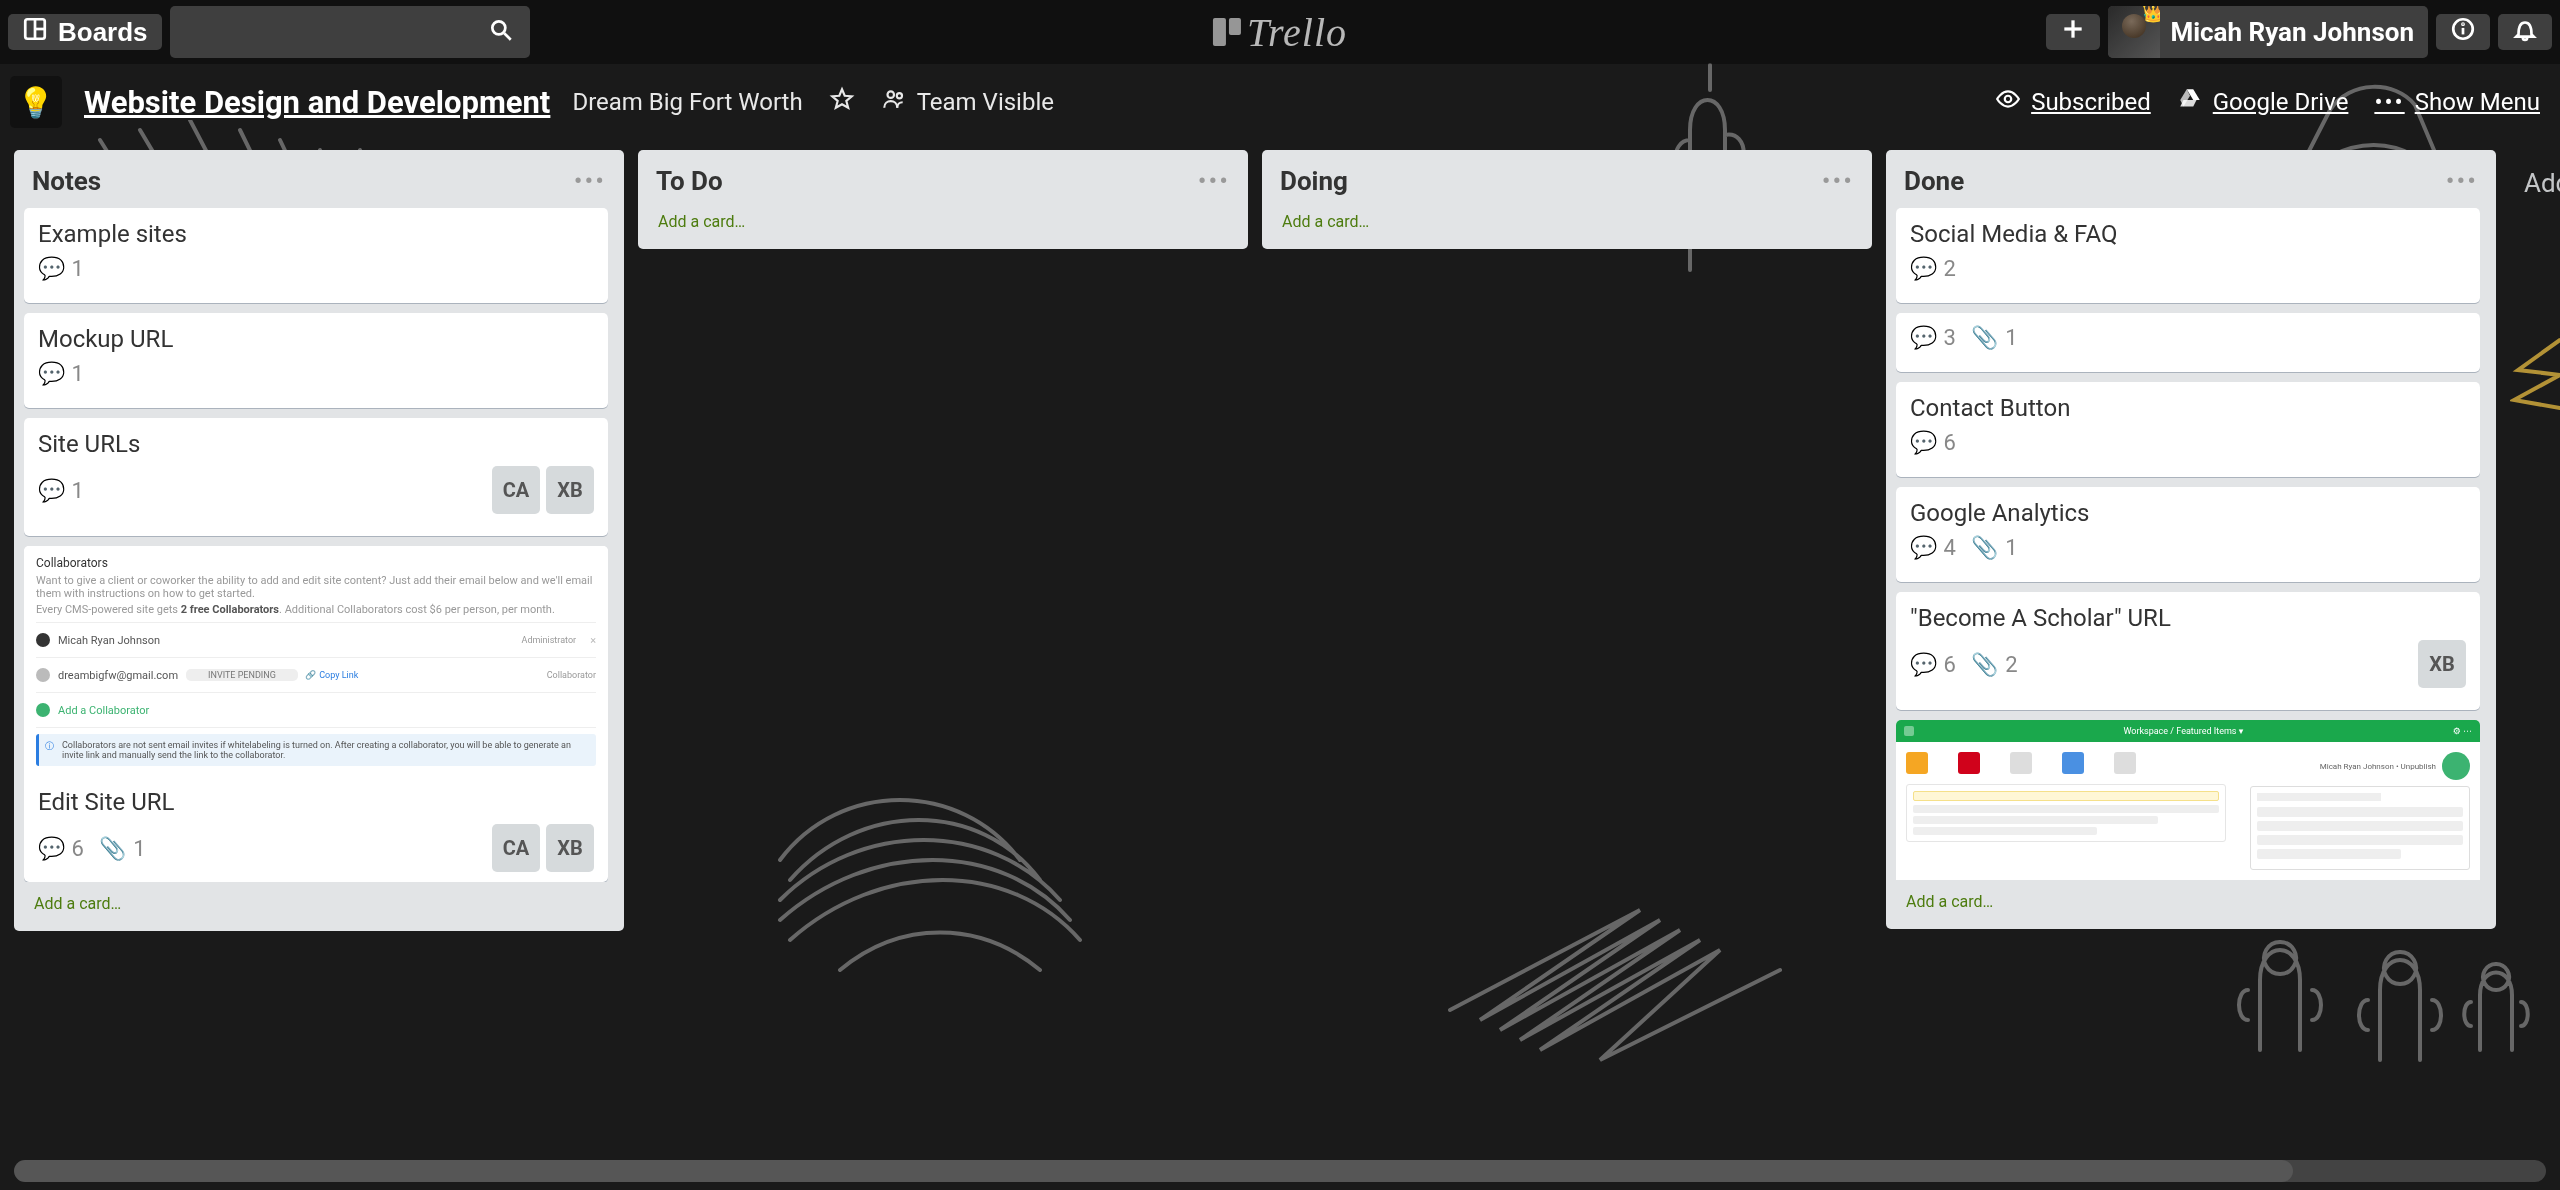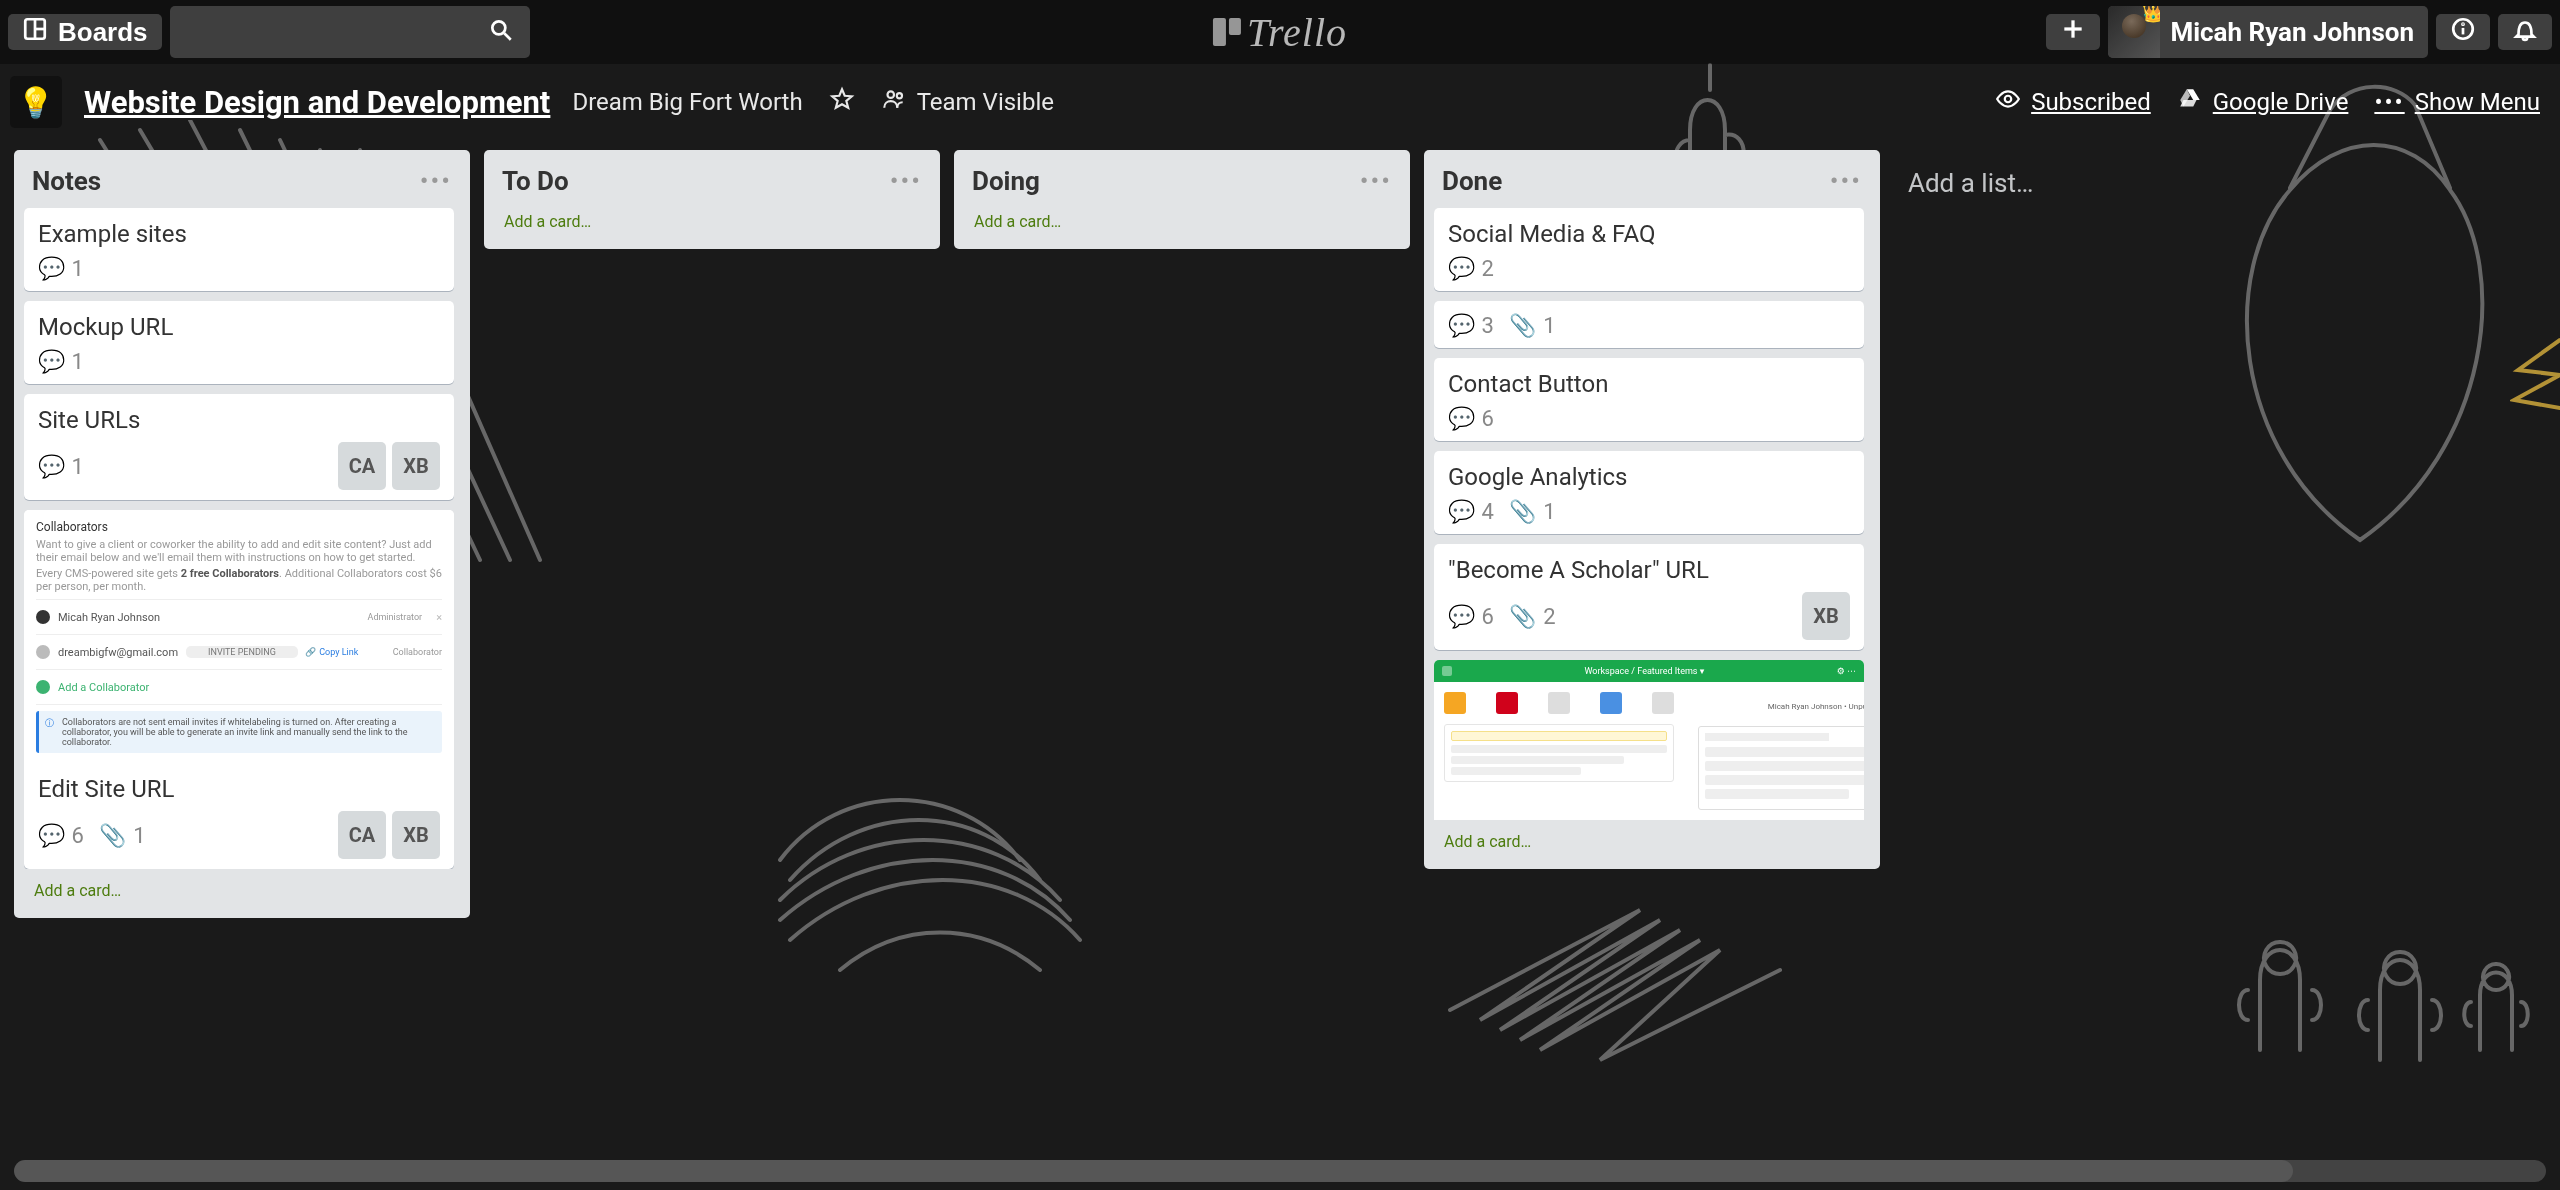--- a/index.html
+++ b/index.html
@@ -152,21 +152,21 @@
   padding: 10px 14px;
   display: flex;
   align-items: flex-start;
   gap: 14px;
   height: calc(100% - 64px - 76px - 20px);
   z-index: 5;
 }
 .list {
   background: #e2e4e6;
   border-radius: 5px;
-  width: 456px;
+  width: 610px;
   flex-shrink: 0;
   padding: 12px 10px 14px 10px;
   display: flex;
   flex-direction: column;
   max-height: 100%;
 }
 .list-header {
   display: flex;
   align-items: center;
   padding: 4px 8px 12px 8px;
@@ -176,21 +176,21 @@
   font-weight: 700;
   color: #333;
   flex: 1;
 }
 .list-menu { color: #999; font-size: 26px; cursor:pointer; letter-spacing: 2px;}
 .cards { display:flex; flex-direction:column; gap:10px; overflow-y:auto; padding-right:6px;}
 .card {
   background: #fff;
   border-radius: 5px;
   box-shadow: 0 1px 0 rgba(9,30,66,.25);
-  padding: 12px 14px 10px 14px;
+  padding: 12px 14px 22px 14px;
   cursor: pointer;
 }
 .card-title { font-size: 24px; color: #333; margin-bottom: 8px; }
 .card-badges { display:flex; align-items:center; gap:16px; color:#888; font-size:22px; }
 .badge { display:flex; align-items:center; gap:6px; }
 .card-members { margin-left:auto; display:flex; gap:6px; }
 .member {
   width: 48px; height: 48px;
   background: #d6dadc;
   border-radius: 5px;

